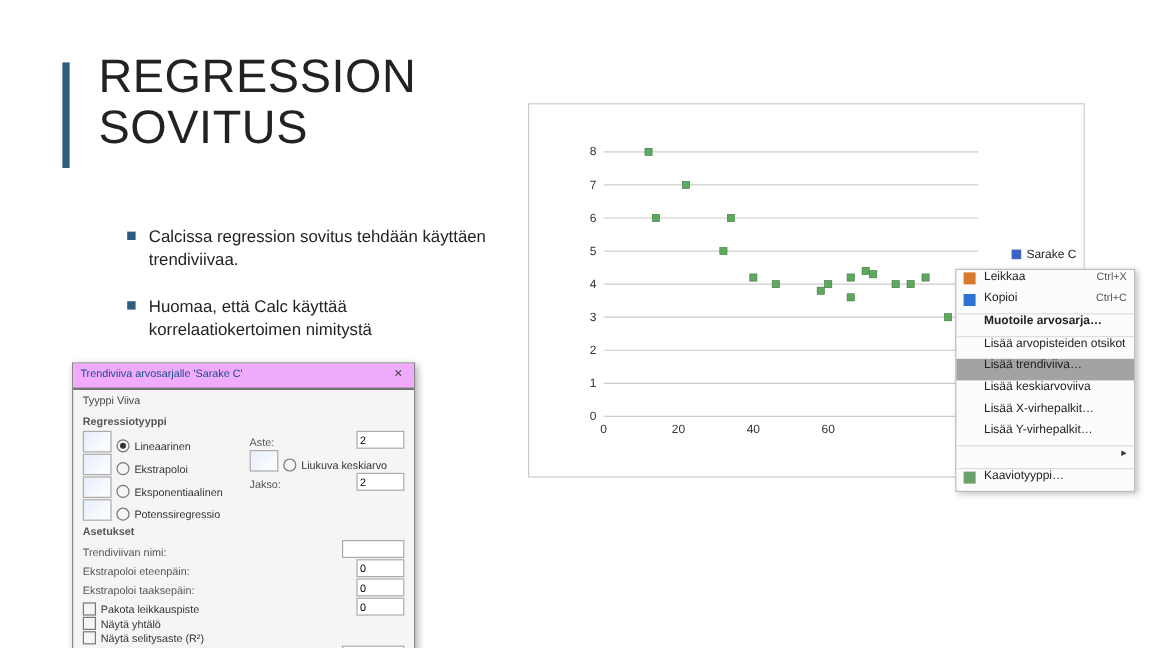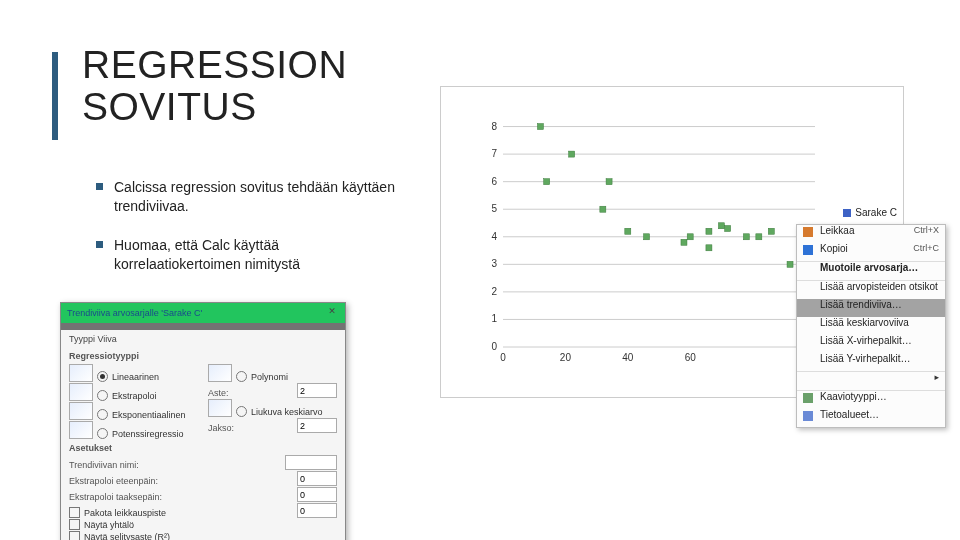--- a/index.html
+++ b/index.html
@@ -1,19 +1,19 @@
 <!DOCTYPE html>
 <html><head>
 <meta charset="utf-8">
 <style>
   html,body{margin:0;padding:0;width:960px;height:540px;background:#fff;font-family:Arial,Helvetica,sans-serif;color:#222;overflow:hidden}
   .slide{position:relative;width:796px;height:540px}
   .accent-bar{position:absolute;left:52px;top:52px;width:6px;height:88px;background:#2d5c7f}
   .title{position:absolute;left:82px;top:44px;font-size:39px;letter-spacing:0.5px;font-weight:400;line-height:1.08}
-  ul.bullets{position:absolute;left:96px;top:178px;width:300px;list-style:none;padding:0;margin:0;font-size:14px;line-height:1.35}
+  ul.bullets{position:absolute;left:96px;top:178px;width:300px;list-style:none;padding:0;margin:10px;font-size:14px;line-height:1.35}
   ul.bullets li{position:relative;padding-left:18px;margin-bottom:20px}
   ul.bullets li::before{content:"";position:absolute;left:0;top:5px;width:7px;height:7px;background:#2d5c7f}
   
   .chart{position:absolute;left:440px;top:86px;width:462px;height:310px;border:1px solid #ccc;background:#fff}
   .plot{position:absolute;left:38px;top:8px;width:340px;height:272px}
   .grid line{stroke:#ccc;stroke-width:1}
   .axis text{font-size:10px;fill:#333}
   .pt{fill:#5fa85f;stroke:#3a7a3a;stroke-width:0.5}
   .legend-box{position:absolute;right:6px;top:120px;font-size:10px}
   .legend-sw{display:inline-block;width:8px;height:8px;background:#3d62c5;margin-right:4px;vertical-align:middle}
@@ -21,21 +21,21 @@
   
   .ctx{position:absolute;left:796px;top:224px;width:148px;background:#fcfcfc;border:1px solid #bdbdbd;box-shadow:2px 2px 5px rgba(0,0,0,0.25);font-size:10px}
   .ctx .row{display:flex;align-items:flex-start;height:18px;padding:0 6px 0 4px;white-space:nowrap}
   .ctx .row.sep{border-top:1px solid #ddd}
   .ctx .row.hl{background:#a3a3a3}
   .ctx .ic{width:14px;height:14px;margin-right:5px;flex:0 0 14px}
   .ctx .sc{margin-left:auto;color:#555;font-size:9px}
   .ctx .arrow{margin-left:auto;font-size:9px;color:#333}
   
   .dlg{position:absolute;left:60px;top:302px;width:284px;background:#f5f5f5;border:1px solid #888;box-shadow:2px 2px 6px rgba(0,0,0,0.3);font-size:9px;color:#333}
-  .dlg .titlebar{background:#22c55e;border-bottom:7px solid #737373;padding:3px 6px;display:flex;align-items:center;font-size:9px;color:#1a4b8c}
+  .dlg .titlebar{background:#f0abfc;border-bottom:2px solid #737373;padding:3px 6px;display:flex;align-items:flex-start;font-size:9px;color:#1a4b8c}
   .dlg .titlebar .x{margin-left:auto;width:14px;height:14px;text-align:center;color:#444}
   .dlg .tabs{padding:4px 8px 0 8px;font-size:9px;color:#444}
   .dlg .body{padding:4px 8px 6px 8px}
   .dlg .group-label{font-weight:bold;color:#555;margin:3px 0 2px 0;font-size:9px}
   .dlg .opt-row{display:flex;align-items:flex-end;gap:4px;margin:1px 0}
   .dlg .radio{width:9px;height:9px;border:1px solid #777;border-radius:50%;display:inline-block;position:relative;flex:0 0 9px}
   .dlg .radio.on::after{content:"";position:absolute;left:2px;top:2px;width:5px;height:5px;border-radius:50%;background:#333}
   .dlg .chk{width:9px;height:9px;border:1px solid #777;display:inline-block;flex:0 0 9px}
   .dlg .thumb{width:22px;height:16px;border:1px solid #aaa;background:linear-gradient(135deg,#e6eefc,#fff);flex:0 0 22px}
   .dlg .two-col{display:flex;gap:10px}
@@ -168,24 +168,20 @@
     </div>
     <div class="row sep">
       <span class="ic"></span>
         <span>&nbsp;</span>
       <span class="arrow">▸</span>
     </div>
     <div class="row sep">
       <span class="ic" style="background:linear-gradient(#6aa06a,#6aa06a) center/10px 10px no-repeat"></span>
       <span>Kaaviotyyppi…</span>
     </div>
-    <div class="row">
-      <span class="ic" style="background:linear-gradient(#6a8ad6,#6a8ad6) center/10px 10px no-repeat"></span>
-      <span>Tietoalueet…</span>
-    </div>
   </div>
 
   <div class="dlg">
     <div class="titlebar">
       <span>Trendiviiva arvosarjalle 'Sarake C'</span>
       <span class="x">✕</span>
     </div>
     <div class="tabs">Tyyppi  Viiva</div>
     <div class="body">
       <div class="group-label">Regressiotyyppi</div>
@@ -206,25 +202,20 @@
               <span class="radio"></span>
               <span>Eksponentiaalinen</span>
             </div>
           <div class="opt-row">
               <span class="thumb"></span>
               <span class="radio"></span>
               <span>Potenssiregressio</span>
             </div>
         </div>
         <div class="col">
-          <div class="opt-row">
-              <span class="thumb"></span>
-              <span class="radio"></span>
-              <span>Polynomi</span>
-            </div>
           <div class="field">
               <label>Aste:</label>
               <input class="num" value="2" style="">
             </div>
           <div class="opt-row">
               <span class="thumb"></span>
               <span class="radio"></span>
               <span>Liukuva keskiarvo</span>
             </div>
           <div class="field">

